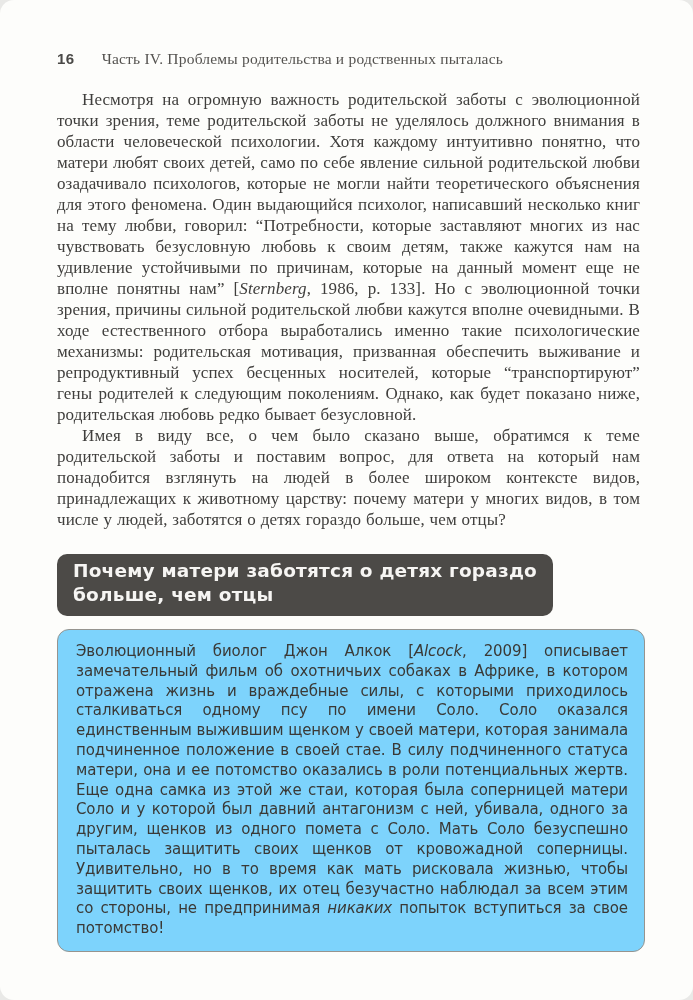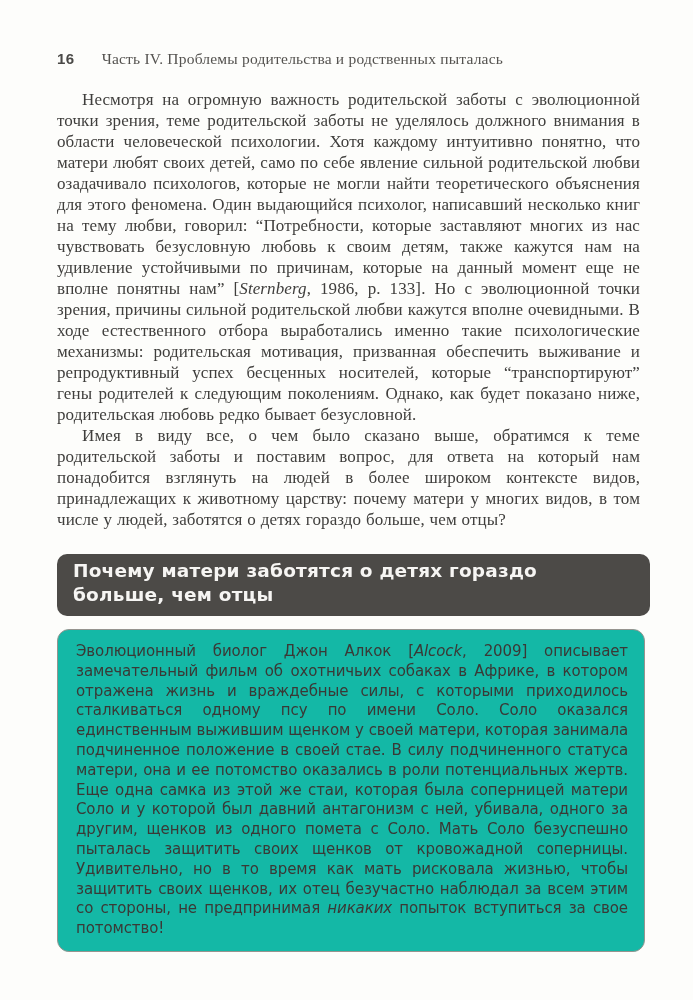--- a/index.html
+++ b/index.html
@@ -11,20 +11,21 @@
     position: relative;
     width: 693px;
     height: 1000px;
     margin: 0 auto;
     background: #fdfdfb;
     box-sizing: border-box;
     padding: 50px 53px 0 57px;
     overflow: hidden;
     font-family: "Liberation Serif", serif;
     color: #3f3e3c;
+    border-radius: 14px;
   }
   
   .running-head {
     display: flex;
     align-items: baseline;
     margin-bottom: 21px;
     color: #4a4947;
   }
   .page-num {
     font-family: "Liberation Sans", sans-serif;
@@ -49,39 +50,39 @@
     word-spacing: 0.5px;
   }
   .body-text p.para i { font-style: italic; }
   
   .section-banner {
     margin-top: 24px;
     background: #4c4a47;
     border-radius: 10px;
     padding: 5px 16px 9px 16px;
     box-sizing: border-box;
-    width: 593px;
+    width: 496px;
   }
   .section-banner .banner-text {
     font-family: "DejaVu Sans", sans-serif;
     font-weight: bold;
     font-size: 18.5px;
     line-height: 24px;
     color: #f6f5f3;
     letter-spacing: 0.2px;
   }
   
   .callout {
     margin-top: 13px;
     width: 588px;
     box-sizing: border-box;
     border: 1.5px solid #96948f;
     border-radius: 12px;
     padding: 12px 16px 12px 18px;
-    background: #14b8a6;
+    background: #7dd3fc;
   }
   .callout p {
     margin: 0;
     font-family: "DejaVu Sans", sans-serif;
     font-size: 15px;
     line-height: 19.8px;
     text-align: justify;
     color: #3a3936;
     letter-spacing: -0.1px;
   }

